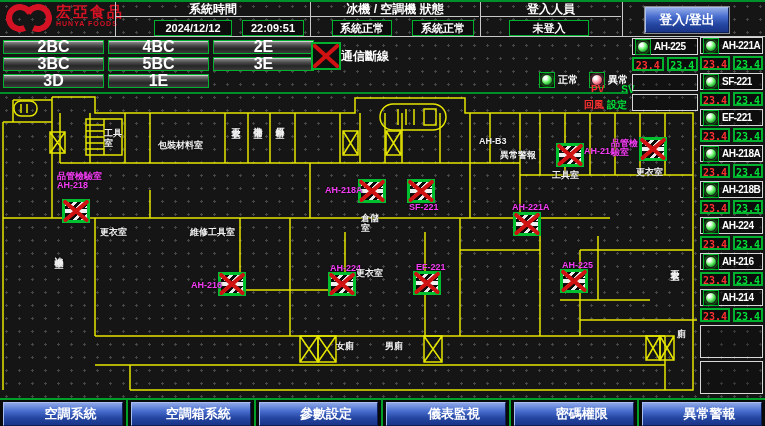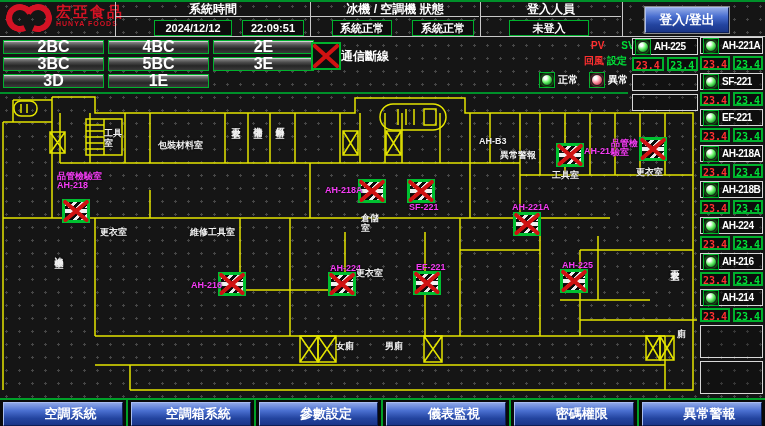--- a/index.html
+++ b/index.html
@@ -49,21 +49,21 @@
   
   .lamp{display:inline-block;width:10px;height:10px;border-radius:50%;border:1px solid #1d1d1d;
     background:radial-gradient(circle at 35% 30%,#fff 0 15%,#6cf56c 45%,#0c8a20 80%,#064a12 100%);
     box-shadow:0 0 3px #2f2;}
   .lamp.pink{background:radial-gradient(circle at 35% 30%,#fff 0 15%,#ff9cab 45%,#c22440 85%);box-shadow:0 0 3px #f67;}
   .lamp-box{display:inline-flex;padding:1px;border:1px solid #00b22d;background:#0c0c0c;}
   .legend-item{position:absolute;display:flex;align-items:center;gap:3px;font-size:10px;font-weight:bold;color:#fff;}
 
   
   .pvsv{position:absolute;left:584px;top:40px;width:52px;font-weight:bold;font-size:10px;line-height:12px;}
-  .pvsv .r1{display:flex;padding-left:7px;gap:17px;}
+  .pvsv .r1{display:flex;padding-left:7px;gap:17px;margin-top:44px;}
   .pvsv .r2{display:flex;gap:3px;margin-top:3px;}
   .red{color:#ff3030;} .grn{color:#00e038;}
 
   
   .ucol{position:absolute;display:flex;flex-direction:column;}
   .colA{left:632px;top:38px;width:66px;}
   .colB{left:700px;top:37px;width:63px;}
   .unit-name{display:flex;align-items:center;gap:3px;height:15px;border:1px solid #d8d8d8;
     background:rgba(8,8,8,.55);padding-left:2px;margin-bottom:2px;cursor:pointer;}
   .unit-name span.nm{font-size:10px;font-weight:bold;color:#fff;letter-spacing:-0.5px;white-space:nowrap;}

